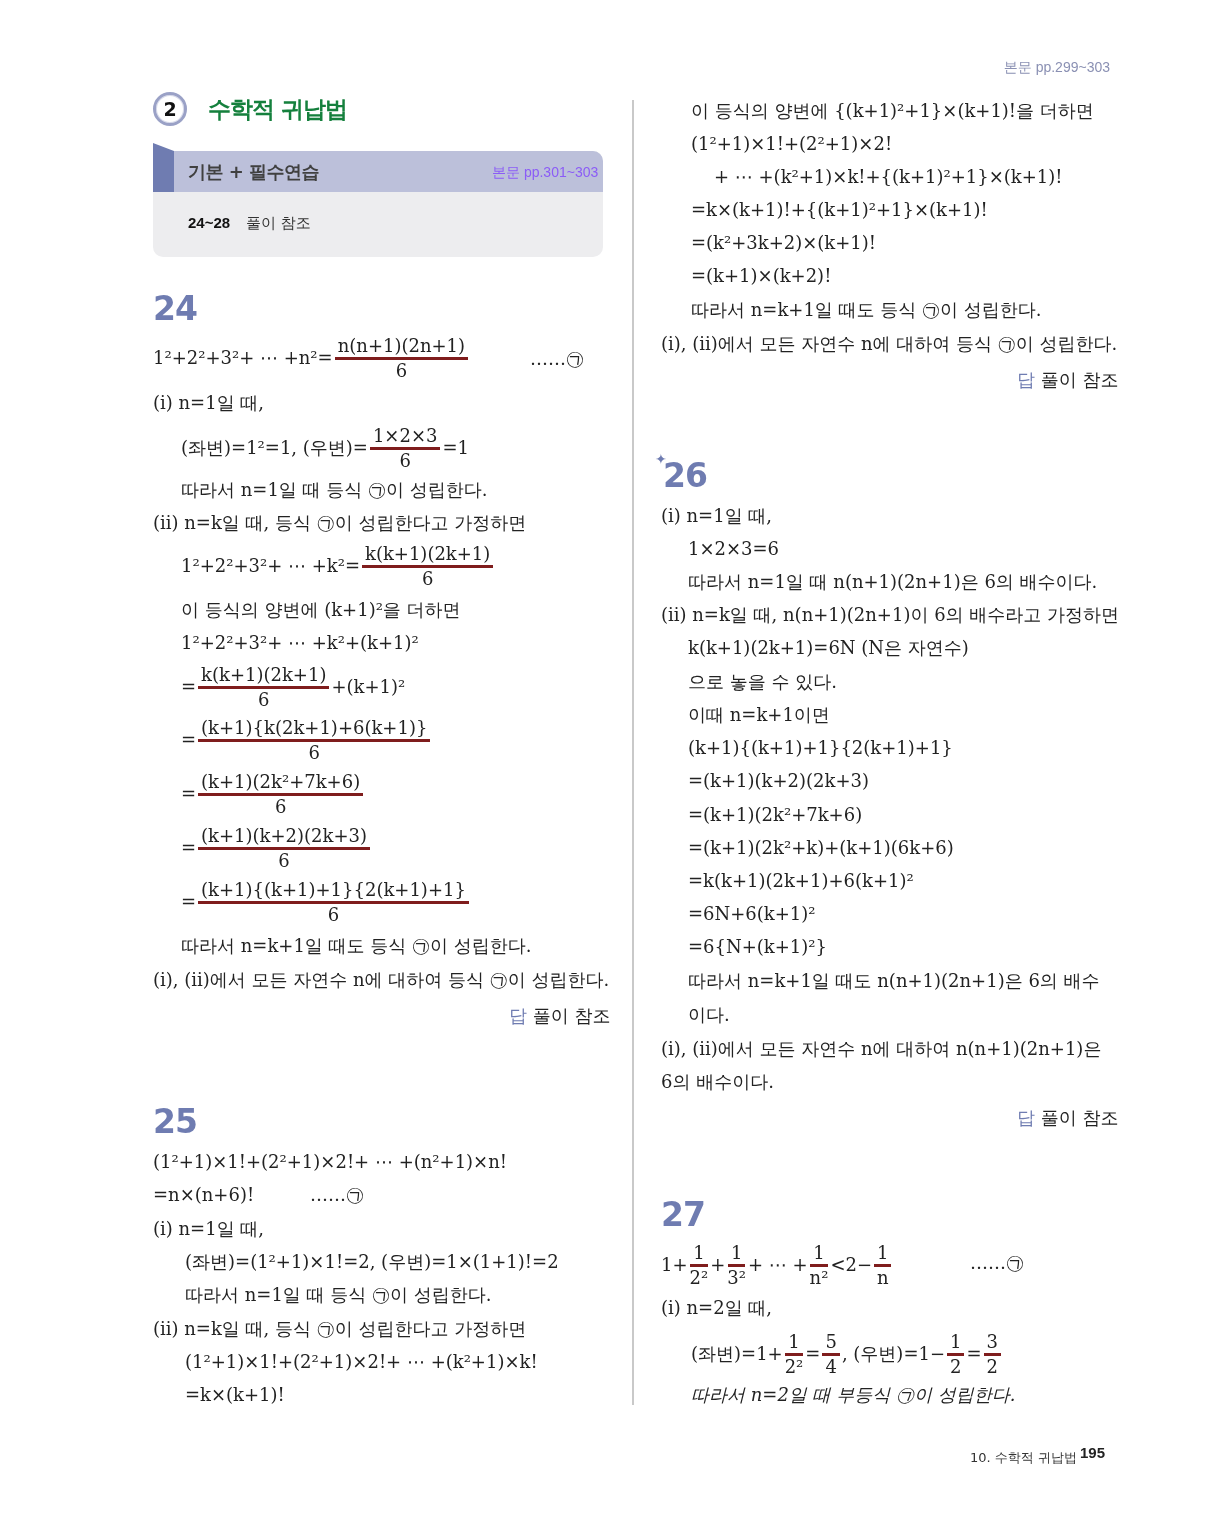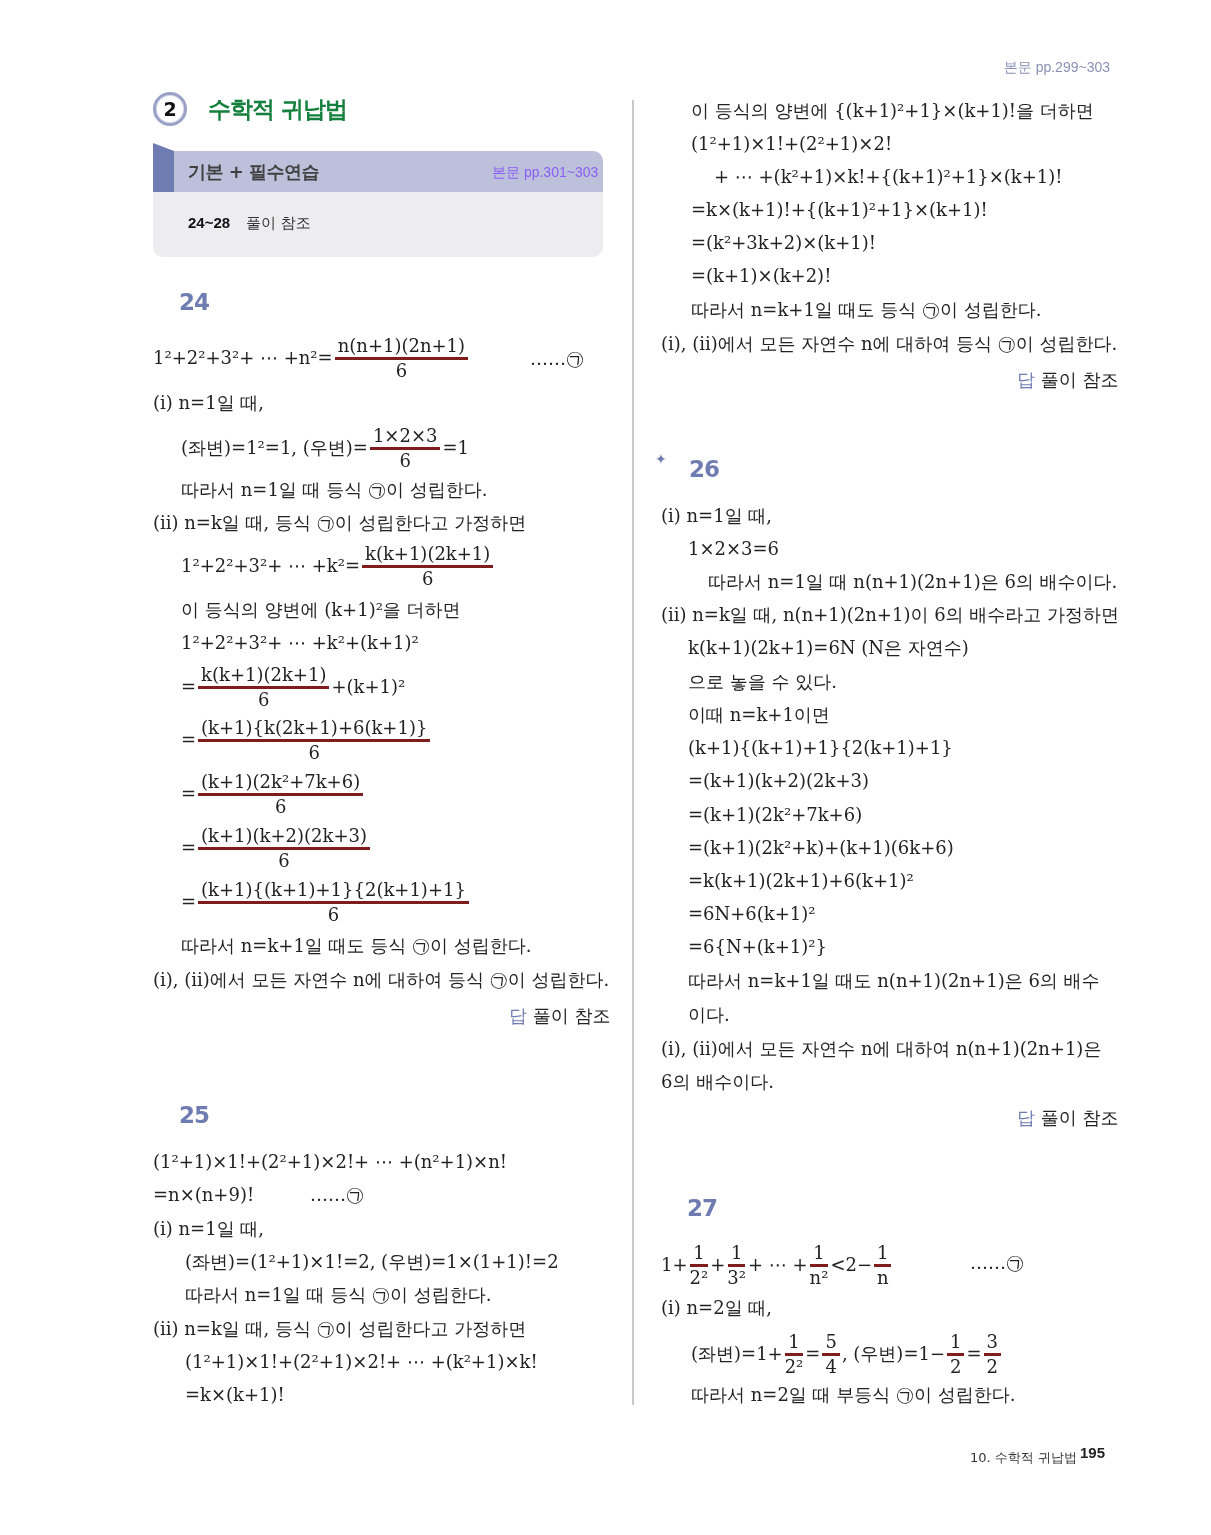--- a/index.html
+++ b/index.html
@@ -27,22 +27,22 @@
                  font-family: "DejaVu Sans", sans-serif; letter-spacing: -0.5px; }
   .basic-ref { left: 492px; top: 164px; font-size: 14px; color: #8b5cf6;
                font-family: "Liberation Sans", sans-serif; }
   .basic-range { left: 188px; top: 214px; font-size: 15px; font-weight: bold; color: #111;
                  font-family: "Liberation Sans", sans-serif; }
   .basic-note { left: 246px; top: 214px; font-size: 15px; color: #333;
                 font-family: "DejaVu Sans", sans-serif; }
 
   .divider { left: 632px; top: 100px; width: 2px; height: 1305px; background: #c9c9c9; }
 
-  .prob-num { font-family: "DejaVu Sans", sans-serif; font-weight: bold; font-size: 23px;
-              color: #6f7cb1; letter-spacing: -1px; margin-left: 26px; }
+  .prob-num { font-family: "DejaVu Sans", sans-serif; font-weight: bold; font-size: 33px;
+              color: #6f7cb1; letter-spacing: -1px; }
   .star { font-size: 14px; color: #6f7cb1; }
 
   .line { font-size: 18px; white-space: nowrap; line-height: 1; color: #222; }
   .frac { display: inline-flex; flex-direction: column; align-items: center; vertical-align: middle;
           margin: 0 2px; }
   .frac .num { border-bottom: 3px solid #7f1d1d; padding: 0 3px 2px; }
   .frac .den { padding-top: 2px; }
   .ans { font-family: "DejaVu Sans", sans-serif; font-size: 18px; }
   .ans .label { color: #6f7cb1; }
 
@@ -127,21 +127,21 @@
 </div>
 <div class="abs line" style="left:181px;top:937px;">따라서 n=k+1일 때도 등식 ㉠이 성립한다.</div>
 <div class="abs line" style="left:153px;top:971px;">(ⅰ), (ⅱ)에서 모든 자연수 n에 대하여 등식 ㉠이 성립한다.</div>
 <div class="abs ans" style="left:509px;top:1004px;">
   <span class="label">답</span>
   <span>풀이 참조</span>
 </div>
 
 <div class="abs prob-num" style="left:153px;top:1102px;">25</div>
 <div class="abs line" style="left:153px;top:1153px;">(1²+1)×1!+(2²+1)×2!+ ⋯ +(n²+1)×n!</div>
-<div class="abs line" style="left:153px;top:1186px;">=n×(n+9)!</div>
+<div class="abs line" style="left:153px;top:1186px;">=n×(n+6)!</div>
 <div class="abs line" style="left:310px;top:1186px;">……㉠</div>
 <div class="abs line" style="left:153px;top:1220px;">(ⅰ) n=1일 때,</div>
 <div class="abs line" style="left:185px;top:1253px;">(좌변)=(1²+1)×1!=2, (우변)=1×(1+1)!=2</div>
 <div class="abs line" style="left:185px;top:1286px;">따라서 n=1일 때 등식 ㉠이 성립한다.</div>
 <div class="abs line" style="left:153px;top:1320px;">(ⅱ) n=k일 때, 등식 ㉠이 성립한다고 가정하면</div>
 <div class="abs line" style="left:185px;top:1353px;">(1²+1)×1!+(2²+1)×2!+ ⋯ +(k²+1)×k!</div>
 <div class="abs line" style="left:185px;top:1386px;">=k×(k+1)!</div>
 
 <div class="abs line" style="left:691px;top:102px;">이 등식의 양변에 {(k+1)²+1}×(k+1)!을 더하면</div>
 <div class="abs line" style="left:691px;top:135px;">(1²+1)×1!+(2²+1)×2!</div>
@@ -153,21 +153,21 @@
 <div class="abs line" style="left:661px;top:335px;">(ⅰ), (ⅱ)에서 모든 자연수 n에 대하여 등식 ㉠이 성립한다.</div>
 <div class="abs ans" style="left:1017px;top:368px;">
   <span class="label">답</span>
   <span>풀이 참조</span>
 </div>
 
 <div class="abs star" style="left:655px;top:451px;">✦</div>
 <div class="abs prob-num" style="left:663px;top:456px;">26</div>
 <div class="abs line" style="left:661px;top:507px;">(ⅰ) n=1일 때,</div>
 <div class="abs line" style="left:688px;top:540px;">1×2×3=6</div>
-<div class="abs line" style="left:688px;top:573px;margin-left:20px;">따라서 n=1일 때 n(n+1)(2n+1)은 6의 배수이다.</div>
+<div class="abs line" style="left:688px;top:573px;">따라서 n=1일 때 n(n+1)(2n+1)은 6의 배수이다.</div>
 <div class="abs line" style="left:661px;top:606px;">(ⅱ) n=k일 때, n(n+1)(2n+1)이 6의 배수라고 가정하면</div>
 <div class="abs line" style="left:688px;top:639px;">k(k+1)(2k+1)=6N (N은 자연수)</div>
 <div class="abs line" style="left:688px;top:673px;">으로 놓을 수 있다.</div>
 <div class="abs line" style="left:688px;top:706px;">이때 n=k+1이면</div>
 <div class="abs line" style="left:688px;top:739px;">(k+1){(k+1)+1}{2(k+1)+1}</div>
 <div class="abs line" style="left:688px;top:772px;">=(k+1)(k+2)(2k+3)</div>
 <div class="abs line" style="left:688px;top:806px;">=(k+1)(2k²+7k+6)</div>
 <div class="abs line" style="left:688px;top:839px;">=(k+1)(2k²+k)+(k+1)(6k+6)</div>
 <div class="abs line" style="left:688px;top:872px;">=k(k+1)(2k+1)+6(k+1)²</div>
 <div class="abs line" style="left:688px;top:905px;">=6N+6(k+1)²</div>
@@ -207,16 +207,16 @@
       <span class="num">5</span>
       <span class="den">4</span>
     </span><span>, (우변)=1−</span><span class="frac">
       <span class="num">1</span>
       <span class="den">2</span>
     </span><span>=</span><span class="frac">
       <span class="num">3</span>
       <span class="den">2</span>
     </span>
 </div>
-<div class="abs line" style="left:691px;top:1386px;">따라서 n=2일 때 부등식 ㉠이 성립한다.</div>
+<div class="abs line" style="left:691px;top:1386px;font-style:italic;">따라서 n=2일 때 부등식 ㉠이 성립한다.</div>
 
 <div class="abs footer-chap">10. 수학적 귀납법</div>
 <div class="abs footer-page">195</div>
 
 </body></html>

